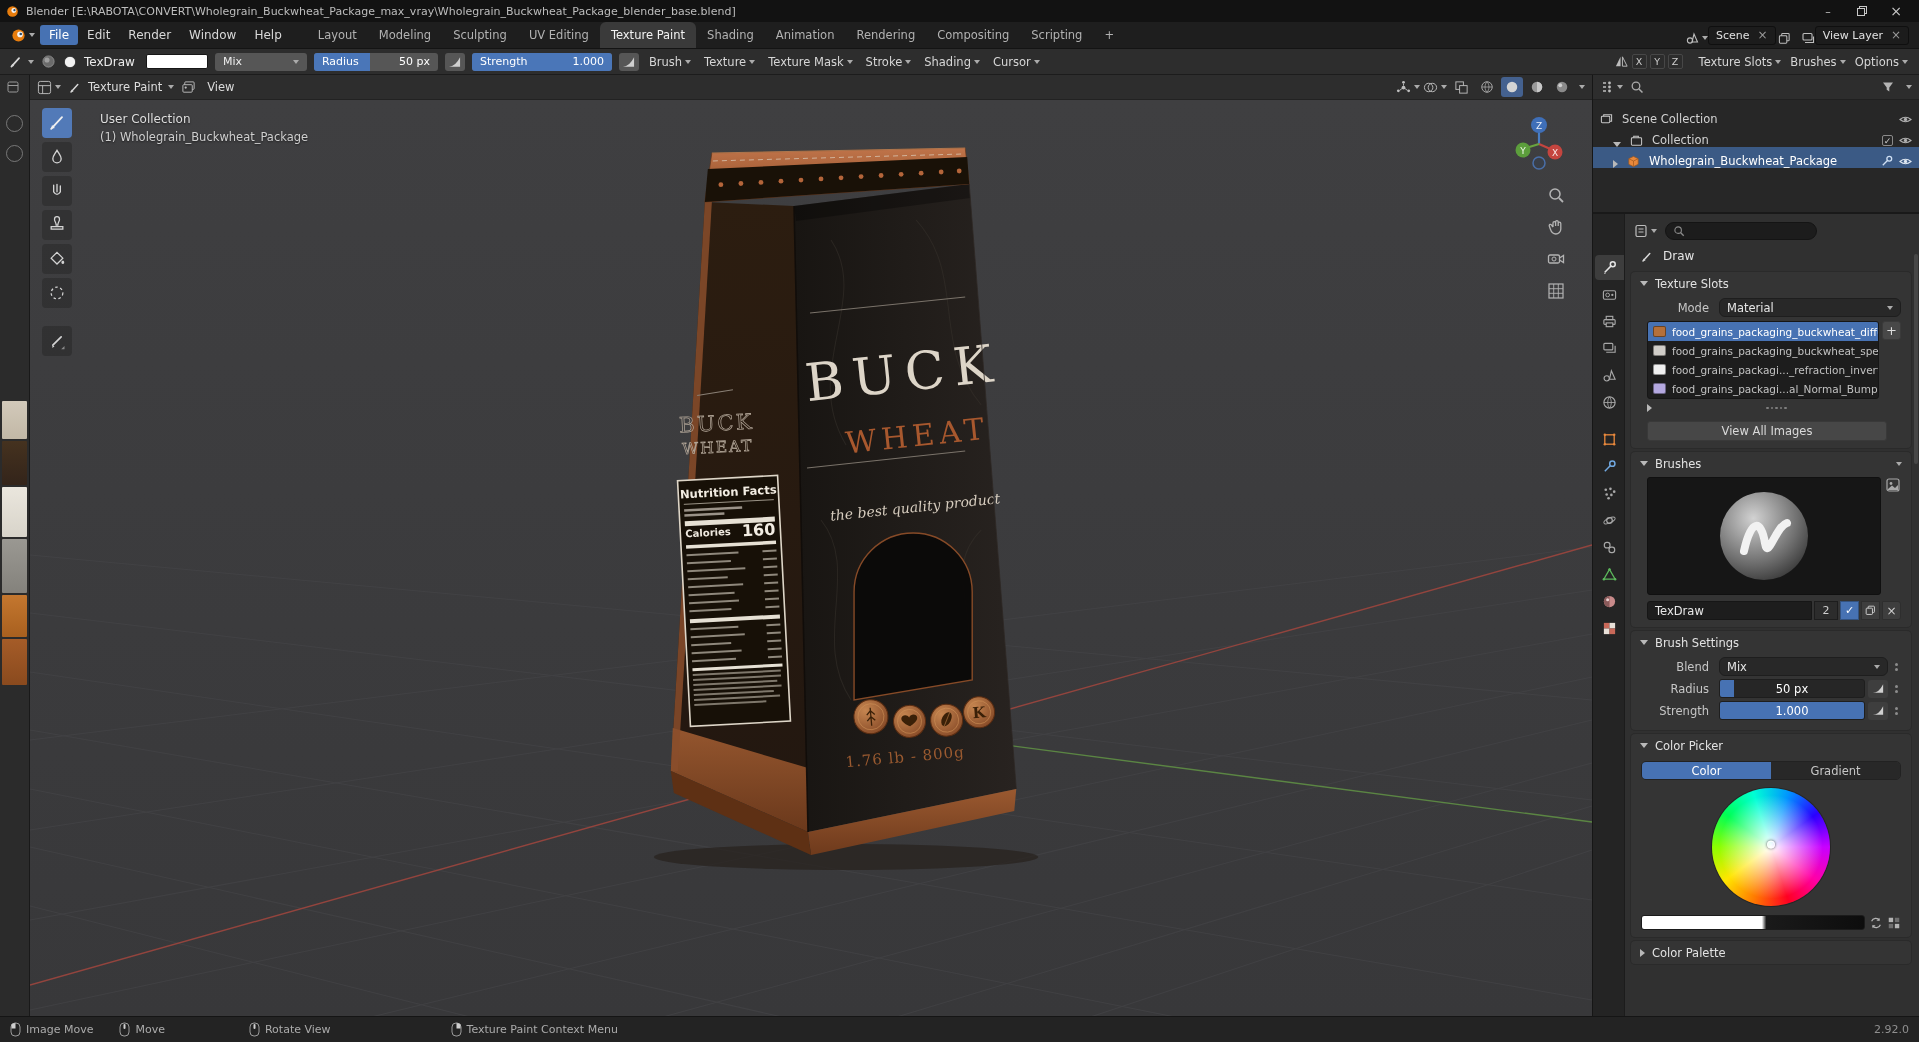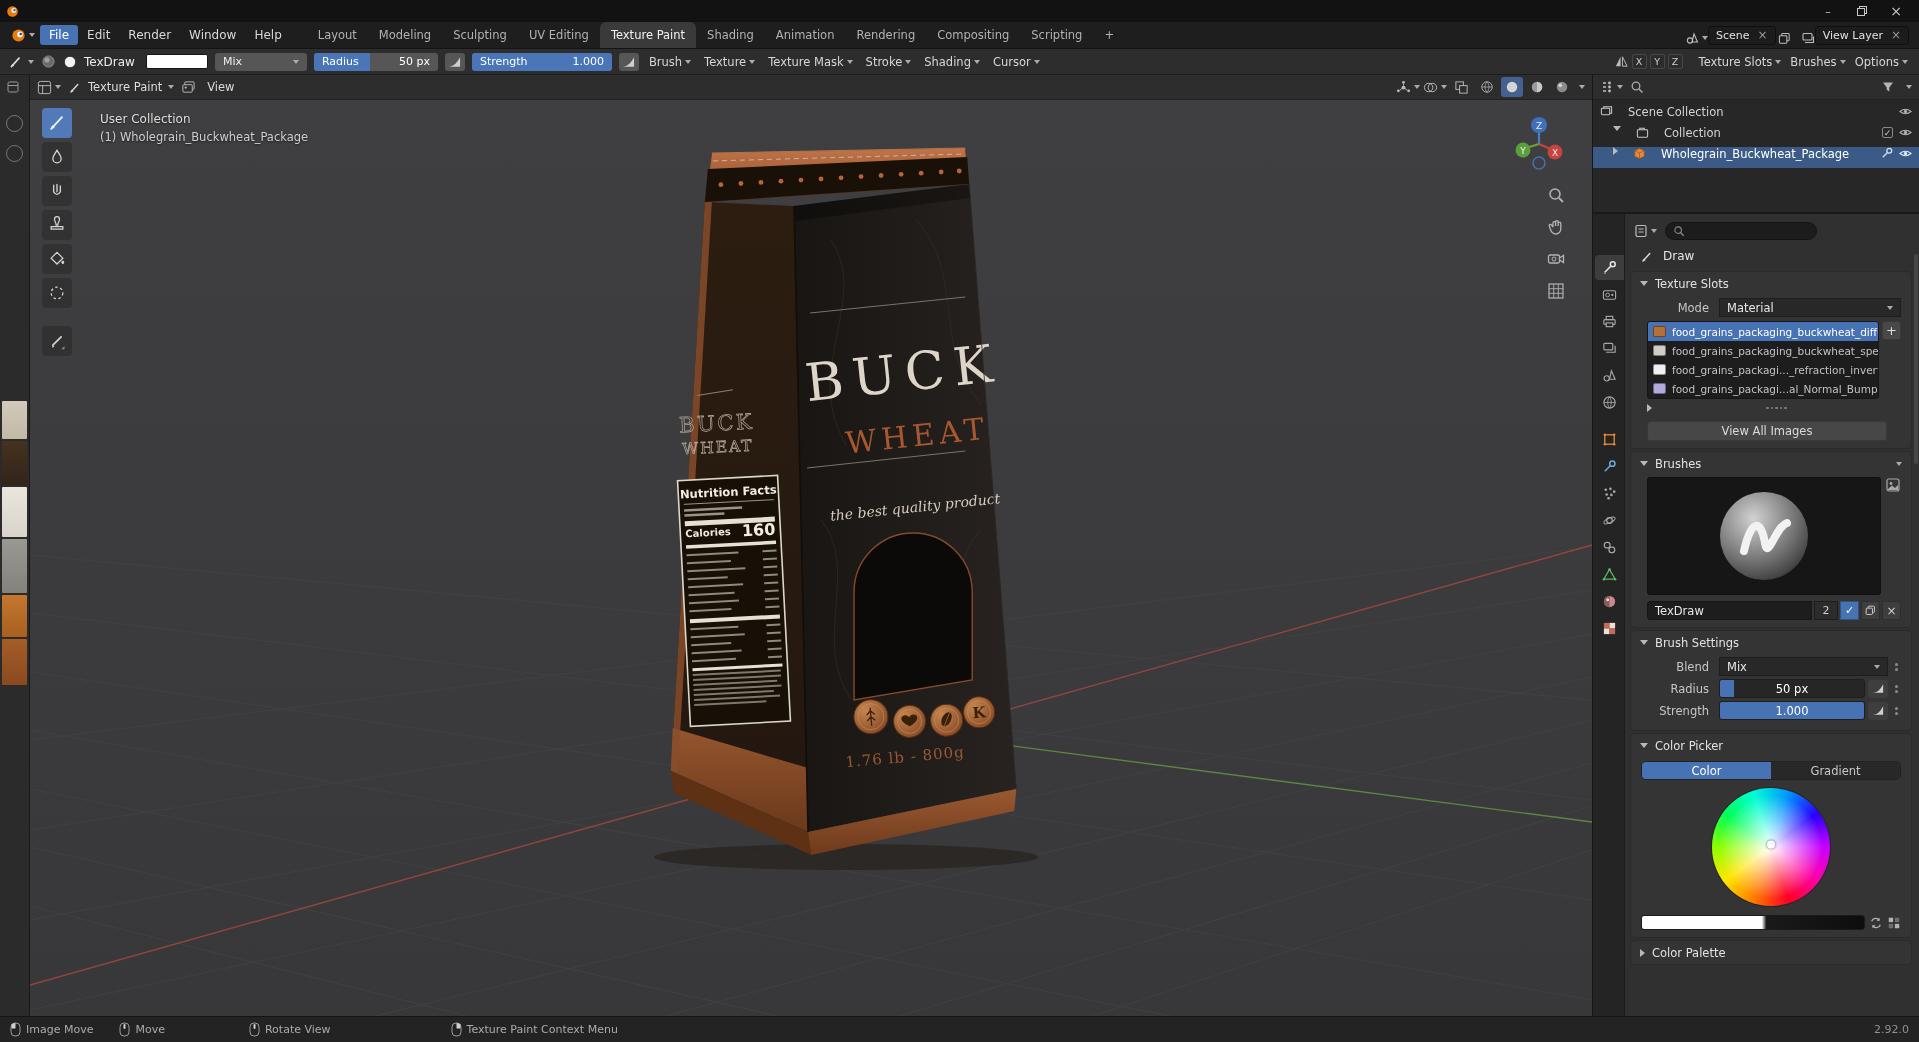--- a/index.html
+++ b/index.html
@@ -48,40 +48,40 @@
   #vp-gizmo{position:absolute;right:24px;top:14px}
   #vp-navicons{position:absolute;right:27px;top:86px;display:flex;flex-direction:column;gap:14px;opacity:.85}
   .vph-right{margin-left:auto;display:flex;align-items:center;gap:3px}
   .shadebtn{width:22px;height:20px;border-radius:3px;display:flex;align-items:center;justify-content:center}
   .shadebtn.active{background:#44618f}
   
   #rightcol{width:327px;background:#303030;border-left:1px solid #161616;display:flex;flex-direction:column;flex:none}
   #outliner{height:139px;background:#272727;border-bottom:2px solid #191919;display:flex;flex-direction:column;flex:none}
   .outl-header{height:25px;background:#2d2d2d;border-bottom:1px solid #202020;display:flex;align-items:center;gap:7px;padding:0 7px;flex:none}
   .outl-rows{padding-top:5px}
-  .outl-row{height:21px;display:flex;align-items:flex-start;gap:15px;padding:0 7px;color:#d2d2d2;font-size:11.5px}
+  .outl-row{height:21px;display:flex;align-items:flex-end;gap:9px;padding:0 7px;color:#d2d2d2;font-size:11.5px}
   .outl-row.selected{background:#3b5a85;color:#fff}
   .outl-right{margin-left:auto;display:flex;align-items:center;gap:6px}
   .tri-d{width:0;height:0;border-left:4px solid transparent;border-right:4px solid transparent;border-top:5px solid #b9b9b9;flex:none}
   .tri-r{width:0;height:0;border-top:4px solid transparent;border-bottom:4px solid transparent;border-left:5px solid #b9b9b9;flex:none}
   #props{flex:1;display:flex;min-height:0}
   #prop-tabs{width:32px;background:#242424;border-right:1px solid #1c1c1c;display:flex;flex-direction:column;align-items:flex-end;padding-top:40px;flex:none}
   .prop-tab{width:29px;height:25px;display:flex;align-items:center;justify-content:center;border-radius:4px 0 0 4px;margin:1px 0}
   .prop-tab.active{background:#3d3d3d}
   .tabgap{height:10px}
   #prop-content{flex:1;min-width:0;position:relative;padding:4px 5px 0 3px;overflow:hidden}
   .prop-header{height:26px;display:flex;align-items:center;gap:8px;padding:0 6px}
   .searchfield{width:152px;height:18px;background:#1c1c1c;border:1px solid #141414;border-radius:9px;display:flex;align-items:center;padding:0 7px;gap:5px}
   .tool-head{height:24px;display:flex;align-items:center;gap:8px;padding:0 12px;color:#e4e4e4}
   .panel{background:#343434;border-radius:4px;margin:4px 3px;padding-bottom:7px;box-shadow:0 0 0 1px #2a2a2a}
   .panel.closed{padding-bottom:0}
   .panel-h{height:23px;display:flex;align-items:center;gap:7px;padding:0 9px;color:#e2e2e2;font-size:11.5px}
   .prow{display:flex;align-items:center;margin:3px 10px 3px 0}
   .plabel{width:88px;text-align:right;padding-right:10px;color:#c6c6c6;font-size:11.5px;flex:none}
-  .dropdown{flex:1;height:19px;background:#282828;border:1px solid #1e1e1e;border-radius:0;display:flex;align-items:center;padding:0 7px;color:#e6e6e6;font-size:11.5px}
+  .dropdown{flex:1;height:19px;background:#282828;border:1px solid #1e1e1e;border-radius:6px;display:flex;align-items:center;padding:0 7px;color:#e6e6e6;font-size:11.5px}
   .dropdown .chev{margin-left:auto}
   .pslider{flex:1;position:relative;height:19px;background:#262626;border:1px solid #1e1e1e;border-radius:3px;overflow:hidden;display:flex;align-items:center;justify-content:center;color:#fff;font-size:11.5px}
   .pslider .fill{position:absolute;left:0;top:0;bottom:0;background:#4772b3}
   .pslider span{position:relative}
   .decor-dots{width:10px;display:flex;flex-direction:column;align-items:center;gap:2px;margin-left:3px}
   .decor-dots i{width:3px;height:3px;border-radius:50%;background:#8c8c8c}
   .listwrap{display:flex;align-items:flex-start;gap:3px;margin:4px 10px 0 16px}
   .listbox{flex:1;background:#1d1d1d;border:1px solid #161616;border-radius:3px;overflow:hidden}
   .slot-row{height:19px;display:flex;align-items:center;gap:6px;padding:0 5px;color:#c2c2c2;font-size:10.5px;white-space:nowrap;overflow:hidden}
   .slot-row.selected{background:#4772b3;color:#fff}
@@ -118,20 +118,21 @@
 </style>
 </head>
 <body>
 
 <div id="titlebar">
   <svg width="13" height="13" viewBox="0 0 16 16">
       <circle cx="8" cy="8" r="6.5" fill="#e87d0d"></circle>
       <circle cx="9.6" cy="6.8" r="3" fill="#f4f4f4"></circle>
       <circle cx="10.4" cy="6.4" r="1.4" fill="#2a4e6e"></circle>
     </svg>
+  <span>Blender [E:\RABOTA\CONVERT\Wholegrain_Buckwheat_Package_max_vray\Wholegrain_Buckwheat_Package_blender_base.blend]</span>
   <div style="margin-left:auto;display:flex">
     <div class="win-btn">–</div>
     <div class="win-btn">
       <svg width="10" height="10" viewBox="0 0 10 10">
           <rect x="2.5" y="0.5" width="7" height="7" fill="none" stroke="#c8c8c8"></rect>
           <rect x="0.5" y="2.5" width="7" height="7" fill="#121212" stroke="#c8c8c8"></rect>
         </svg>
     </div>
     <div class="win-btn" style="font-size:14px">×</div>
   </div>

